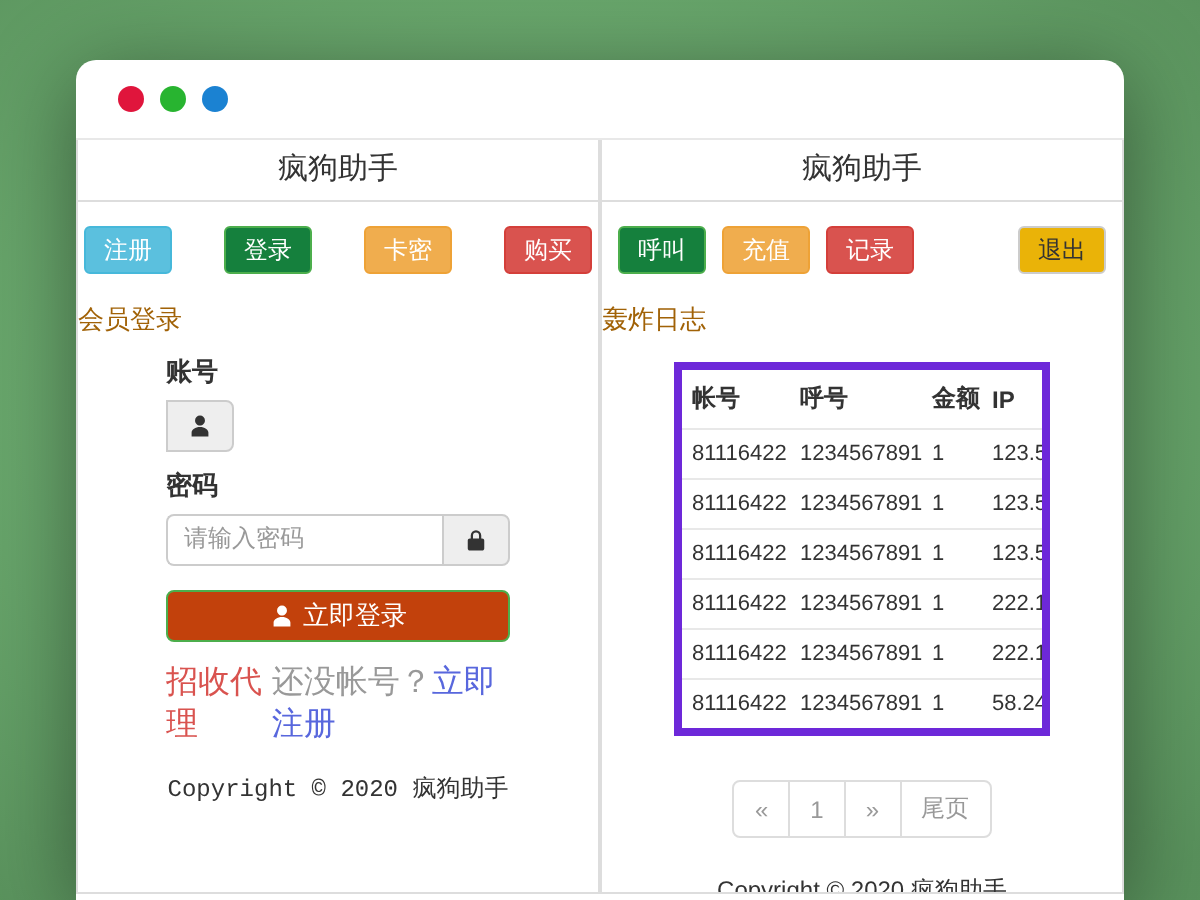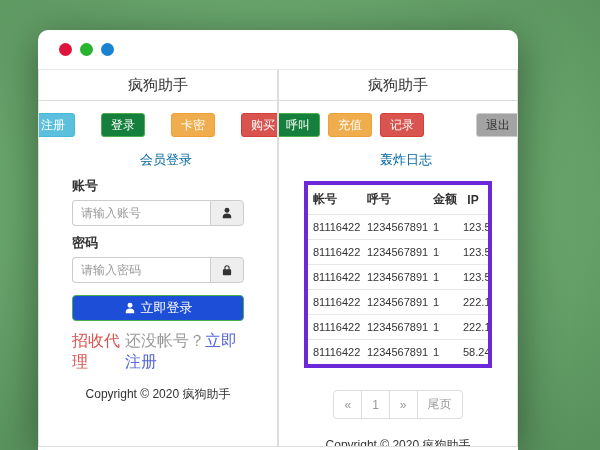--- a/index.html
+++ b/index.html
@@ -5,21 +5,21 @@
   * { margin:0; padding:0; box-sizing:border-box; }
   html,body { width:600px; height:450px; overflow:hidden; }
   body {
     font-family:"Liberation Sans","DejaVu Sans",sans-serif;
     background:
       radial-gradient(ellipse at 45% 45%, rgba(255,255,255,0.06), rgba(0,0,0,0.25) 95%),
       #77c27b;
     position:relative;
   }
   .window {
-    position:absolute; left:38px; top:30px; width:480px; height:420px;
+    position:absolute; left:38px; top:30px; width:524px; height:420px;
     background:#fff; border-radius:10px 10px 0 0;
     box-shadow:0 8px 45px rgba(0,0,0,0.45);
   }
   .titlebar {
     height:40px; display:flex; align-items:center; padding-left:21px; gap:8px;
     border-bottom:1px solid #e8e8e8;
   }
   .dot { width:13px; height:13px; border-radius:50%; }
   .dot-red   { background:#e0153c; }
   .dot-green { background:#28b430; }
@@ -40,39 +40,39 @@
   .btn-row-right { gap:8px; }
   .btn {
     display:inline-flex; align-items:center; justify-content:center;
     height:24px; padding:0 9px; font-size:12px; border-radius:3px;
     color:#fff; border:1px solid transparent; cursor:pointer; white-space:nowrap;
   }
   .btn-info    { background:#5bc0de; border-color:#46b8da; }
   .btn-success { background:#15803d; border-color:#4cae4c; }
   .btn-warning { background:#f0ad4e; border-color:#eea236; }
   .btn-danger  { background:#d9534f; border-color:#d43f3a; }
-  .btn-default { background:#a3a3a3; border-color:#ccc; color:#333;margin-left:44px; }
-
-  .section-title { text-align:center; font-size:13px; color:#0369a1; margin-top:14px;margin-left:16px; }
-
-  .form { width:172px; margin:6px auto 0; }
+  .btn-default { background:#eab308; border-color:#ccc; color:#333;margin-left:44px; }
+
+  .section-title { font-size:13px; color:#a16207; margin-top:14px; }
+
+  .form { width:172px; margin:6px auto 0;font-family:Liberation Mono, monospace; }
   .form label { display:block; font-size:13px; font-weight:bold; color:#333; margin:8px 0 5px; }
   .input-group { display:flex; }
   .input-group input {
     flex:1; min-width:0; height:26px; border:1px solid #ccc; border-right:none;
     border-radius:4px 0 0 4px; padding:0 8px; font-size:12px; color:#555;
     outline:none; font-family:inherit;
   }
   .input-group input::placeholder { color:#999; }
   .addon {
     width:34px; height:26px; background:#eee; border:1px solid #ccc;
     border-radius:0 4px 4px 0; display:flex; align-items:center; justify-content:center;
   }
   .login-btn {
-    width:100%; height:26px; margin-top:12px; background:#1d4ed8;
+    width:100%; height:26px; margin-top:12px; background:#c2410c;
     border:1px solid #4cae4c; border-radius:4px; color:#fff; font-size:13px;
     display:flex; align-items:center; justify-content:center; gap:5px; cursor:pointer;
     font-family:inherit;
   }
   .links-row { display:flex; justify-content:space-between; align-items:center; margin-top:10px; font-size:16px; }
   .agent-link { color:#d9534f; text-decoration:none; }
   .muted { color:#999;text-align:right; }
   .register-link { color:#5867dd; text-decoration:none; }
   .copyright { text-align:center; font-size:12px; color:#333; margin-top:13px; }
   .copyright-right { margin-top:18px; }
@@ -82,21 +82,21 @@
     font-size:11px; color:#333; table-layout:fixed; border:4px solid #6d28d9;
   }
   table.log th, table.log td {
     padding:6px 5px; text-align:left; white-space:nowrap; overflow:hidden;
     border-bottom:1px solid #e8e8e8; font-weight:normal;
   }
   table.log th { font-weight:bold; font-size:12px; }
   table.log th:nth-child(1), table.log td:nth-child(1) { width:56px; }
   table.log th:nth-child(2), table.log td:nth-child(2) { width:66px; }
   table.log th:nth-child(3), table.log td:nth-child(3) { width:30px; }
-  table.log th:nth-child(4), table.log td:nth-child(4) { width:32px;text-align:center; }
+  table.log th:nth-child(4), table.log td:nth-child(4) { width:32px; }
   table.log tr:last-child td { border-bottom:none; }
 
   .pagination { display:flex; justify-content:center; margin-top:22px; }
   .page-item {
     border:1px solid #ddd; background:#fff; color:#999; font-size:12px;
     padding:5px 10px; margin-left:-1px; cursor:pointer; font-family:inherit;
   }
   .page-item:first-child { border-radius:4px 0 0 4px; margin-left:0; }
   .page-item:last-child  { border-radius:0 4px 4px 0; }
 </style>
@@ -121,21 +121,20 @@
           <button class="btn btn-success">登录</button>
           <button class="btn btn-warning">卡密</button>
           <button class="btn btn-danger">购买</button>
         </div>
 
         <div class="section-title">会员登录</div>
 
         <div class="form">
           <label>账号</label>
           <div class="input-group">
-            <input type="text" placeholder="请输入账号" style="">
             <span class="addon">
               <svg width="12" height="12" viewBox="0 0 16 16">
                   <path fill="#333" d="M8 1a3.3 3.3 0 0 1 3.3 3.3C11.3 6.2 9.8 7.7 8 7.7S4.7 6.2 4.7 4.3A3.3 3.3 0 0 1 8 1zm0 7.6c3.1 0 5.6 1.7 5.6 3.7V15H2.4v-2.7c0-2 2.5-3.7 5.6-3.7z"></path>
                 </svg>
             </span>
           </div>
 
           <label>密码</label>
           <div class="input-group">
             <input type="text" placeholder="请输入密码" style="">

